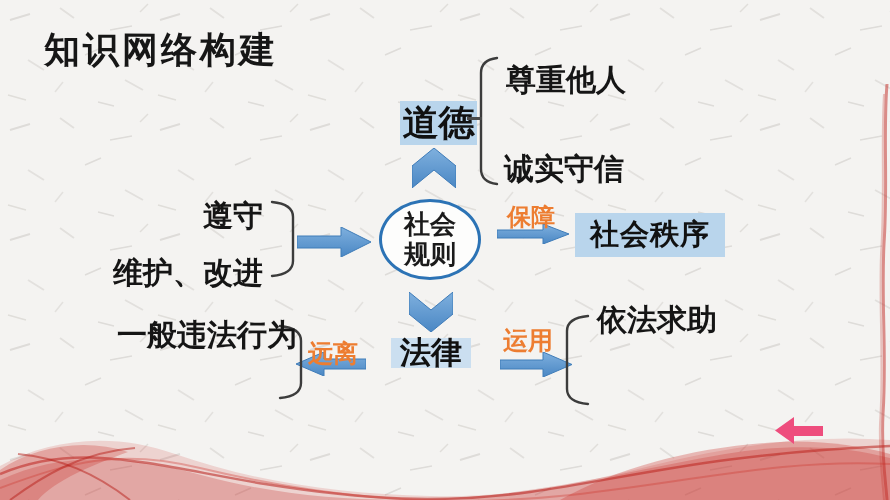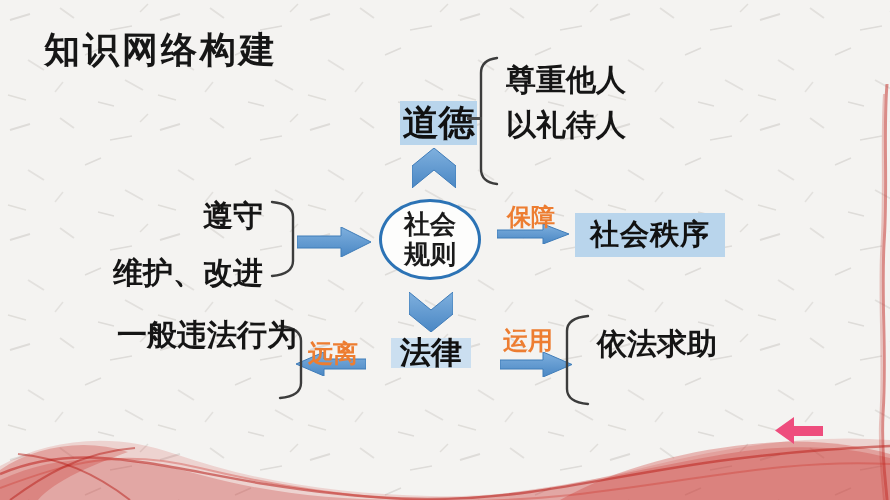--- a/index.html
+++ b/index.html
@@ -70,21 +70,21 @@
   <div id="node-morality" class="abs node-box">道德</div>
   <svg class="abs shape layer" style="left:412px;top:148px" width="44" height="40">
     <polygon points="0,40 0,18 22,0 44,18 44,40 22,22" fill="url(#gradBlue)" stroke="#3f7cb8" stroke-width="1"></polygon>
   </svg>
 
   <div class="abs" style="left:467px;top:117px;width:15px;height:3px;background:#4a4a4a;z-index:3"></div>
   <svg class="abs shape layer" style="left:476px;top:56px" width="24" height="130">
     <path d="M21,2 Q5,4 5,17 L5,113 Q5,126 21,128" fill="none" stroke="#3c3c3c" stroke-width="2.4" stroke-linecap="round"></path>
   </svg>
   <div class="abs black-item" style="left:506px;top:60px">尊重他人</div>
-  <div class="abs black-item" style="left:506px;top:105px">以礼待人</div>
+  <div class="abs black-item" style="left:504px;top:149px">诚实守信</div>
 
   <div class="abs black-item" style="right:627px;top:196px">遵守</div>
   <div class="abs black-item" style="right:627px;top:253px">维护、改进</div>
   <svg class="abs shape layer" style="left:268px;top:200px" width="28" height="78">
     <path d="M4,2 Q25,4 25,17 L25,61 Q25,74 4,76" fill="none" stroke="#3c3c3c" stroke-width="2.4" stroke-linecap="round"></path>
   </svg>
   <svg class="abs shape layer" style="left:297px;top:227px" width="74" height="30">
     <polygon points="0,9 44,9 44,0 74,15 44,30 44,21 0,21" fill="url(#gradBlue)" stroke="#3f7cb8" stroke-width="1"></polygon>
   </svg>
 
@@ -108,21 +108,21 @@
   </svg>
   <div class="abs black-item" style="right:593px;top:315px">一般违法行为</div>
 
   <div class="abs orange-label" style="left:503px;top:324px">运用</div>
   <svg class="abs shape layer" style="left:500px;top:352px" width="72" height="25">
     <polygon points="0,8 43,8 43,0 72,12.5 43,25 43,17 0,17" fill="url(#gradBlue)" stroke="#3f7cb8" stroke-width="1"></polygon>
   </svg>
   <svg class="abs shape layer" style="left:564px;top:314px" width="28" height="92">
     <path d="M24,2 Q3,4 3,17 L3,75 Q3,88 24,90" fill="none" stroke="#3c3c3c" stroke-width="2.4" stroke-linecap="round"></path>
   </svg>
-  <div class="abs black-item" style="left:597px;top:324px">依法求助</div>
+  <div class="abs black-item" style="left:597px;top:300px">依法求助</div>
 
   <svg class="abs shape" style="left:775px;top:417px;z-index:5" width="48" height="27">
     <polygon points="48,9 19,9 19,0 0,13.5 19,27 19,19 48,19" fill="#ee4d7d"></polygon>
   </svg>
 
   <svg class="abs" style="left:0;top:418px;z-index:1" width="890" height="82" viewBox="0 0 890 82">
     <path d="M0,82 L0,48 C50,20 115,14 175,36 C255,64 340,76 430,78 C510,80 570,68 650,48 C730,28 810,16 890,22 L890,82 Z" fill="#cf2b24" opacity="0.16"></path>
     <path d="M0,82 L0,62 C65,32 130,38 205,58 C295,82 390,86 480,78 C565,70 645,50 725,36 C790,25 845,28 890,40 L890,82 Z" fill="#c22520" opacity="0.25"></path>
     <path d="M0,56 C80,22 155,48 265,66 C365,82 440,86 530,74 C630,60 710,36 890,28" fill="none" stroke="#b81f1a" stroke-width="2.5" opacity="0.55"></path>
     <path d="M0,70 C70,44 120,30 200,50 C300,74 420,92 560,78 C680,66 780,40 890,46" fill="none" stroke="#d14840" stroke-width="2" opacity="0.4"></path>

